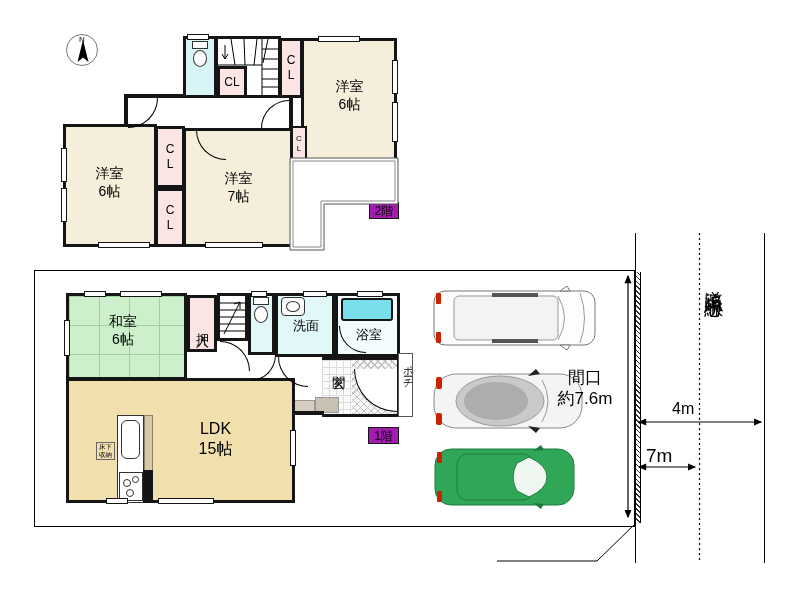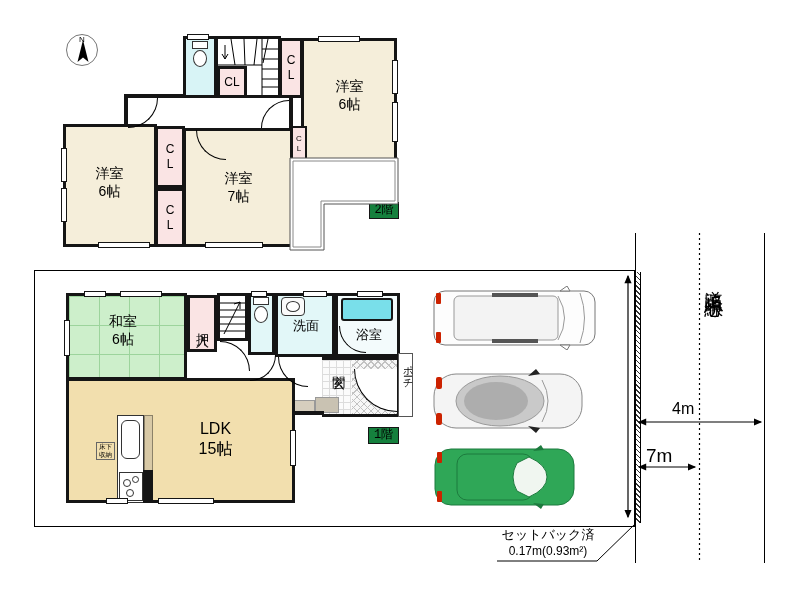--- a/index.html
+++ b/index.html
@@ -7,22 +7,22 @@
           font-family:"Liberation Sans","DejaVu Sans",sans-serif;color:#000;}
   .abs{position:absolute;box-sizing:border-box;}
   .room{position:absolute;box-sizing:border-box;border:3px solid #151515;}
   .thin{position:absolute;box-sizing:border-box;border:1px solid #555;background:#fff;}
   .wall{position:absolute;background:#151515;}
   .win{position:absolute;background:#fff;border:1px solid #151515;box-sizing:border-box;}
   .lbl{position:absolute;text-align:center;line-height:1.25;white-space:nowrap;}
   .vtext{writing-mode:vertical-rl;text-orientation:upright;letter-spacing:1px;}
   .cl{position:absolute;box-sizing:border-box;border:3px solid #151515;background:#FAE4E4;
       display:flex;align-items:center;justify-content:center;font-size:12px;}
-  .badge{position:absolute;box-sizing:border-box;border:1.5px solid #151515;background:#15803d;
-         font-size:12px;display:flex;align-items:flex-end;justify-content:center;font-family:Liberation Mono, monospace;}
+  .badge{position:absolute;box-sizing:border-box;border:1.5px solid #151515;background:#a21caf;
+         font-size:12px;display:flex;align-items:flex-start;justify-content:center;}
   .arc{position:absolute;box-sizing:border-box;}
   .tatami{background-color:#CDEFCB;
     background-image:linear-gradient(#9CD49C 1px,transparent 1px),
                      linear-gradient(90deg,#9CD49C 1px,transparent 1px);
     background-size:100% 29px,30px 100%;}
   .hatch{background-color:#f7f7f7;
     background-image:repeating-linear-gradient(45deg,#c2c2c2 0 1px,transparent 1px 5px),
                      repeating-linear-gradient(-45deg,#c2c2c2 0 1px,transparent 1px 5px);}
   .tile{background-color:#fbfbfb;
     background-image:linear-gradient(#dcdcdc 1px,transparent 1px),
@@ -229,27 +229,27 @@
     <svg width="143" height="64" viewBox="0 0 143 64">
       <rect x="2" y="4" width="139" height="56" rx="16" fill="#2FA757" stroke="#1d7b3e"></rect>
       <rect x="24" y="9" width="76" height="46" rx="10" fill="#2FA757" stroke="#1d7b3e"></rect>
       <path d="M96 12 Q114 20 114 32 Q114 44 96 52 L84 46 Q76 32 84 18 Z" fill="#f0f6f0" stroke="#1d7b3e"></path>
       <rect x="4" y="7" width="5" height="11" rx="1" fill="#CC2200"></rect>
       <rect x="4" y="46" width="5" height="11" rx="1" fill="#CC2200"></rect>
       <path d="M100 6 l8 -6 3 5 z M100 58 l8 6 3 -5 z" fill="#1d7b3e"></path>
     </svg>
   </div>
 
+  <div class="lbl" style="left:540px;top:368px;width:90px;font-size:17px;line-height:1.22;">
+    <span>間口</span><br>
+    <span>約7.6m</span>
+  </div>
   <div class="lbl vtext" style="left:702px;top:276px;font-size:19px;letter-spacing:2px;">道路中心線</div>
   <div class="lbl" style="left:672px;top:399px;font-size:16px;">4m</div>
   <div class="lbl" style="left:646px;top:444px;font-size:19px;">7m</div>
-  <div class="lbl" style="left:492px;top:527px;width:112px;font-size:13px;line-height:1.2;">
-    <span>セットバック済</span><br>
-    <span style="font-size:12px;">0.17m(0.93m²)</span>
-  </div>
 
   <svg class="overlay" width="800" height="600">
     <defs>
       <marker id="ah" markerWidth="8" markerHeight="8" refX="6" refY="3" orient="auto">
         <path d="M0,0 L7,3 L0,6 z" fill="#000"></path>
       </marker>
       <marker id="ahs" markerWidth="8" markerHeight="8" refX="1" refY="3" orient="auto">
         <path d="M7,0 L0,3 L7,6 z" fill="#000"></path>
       </marker>
     </defs>

